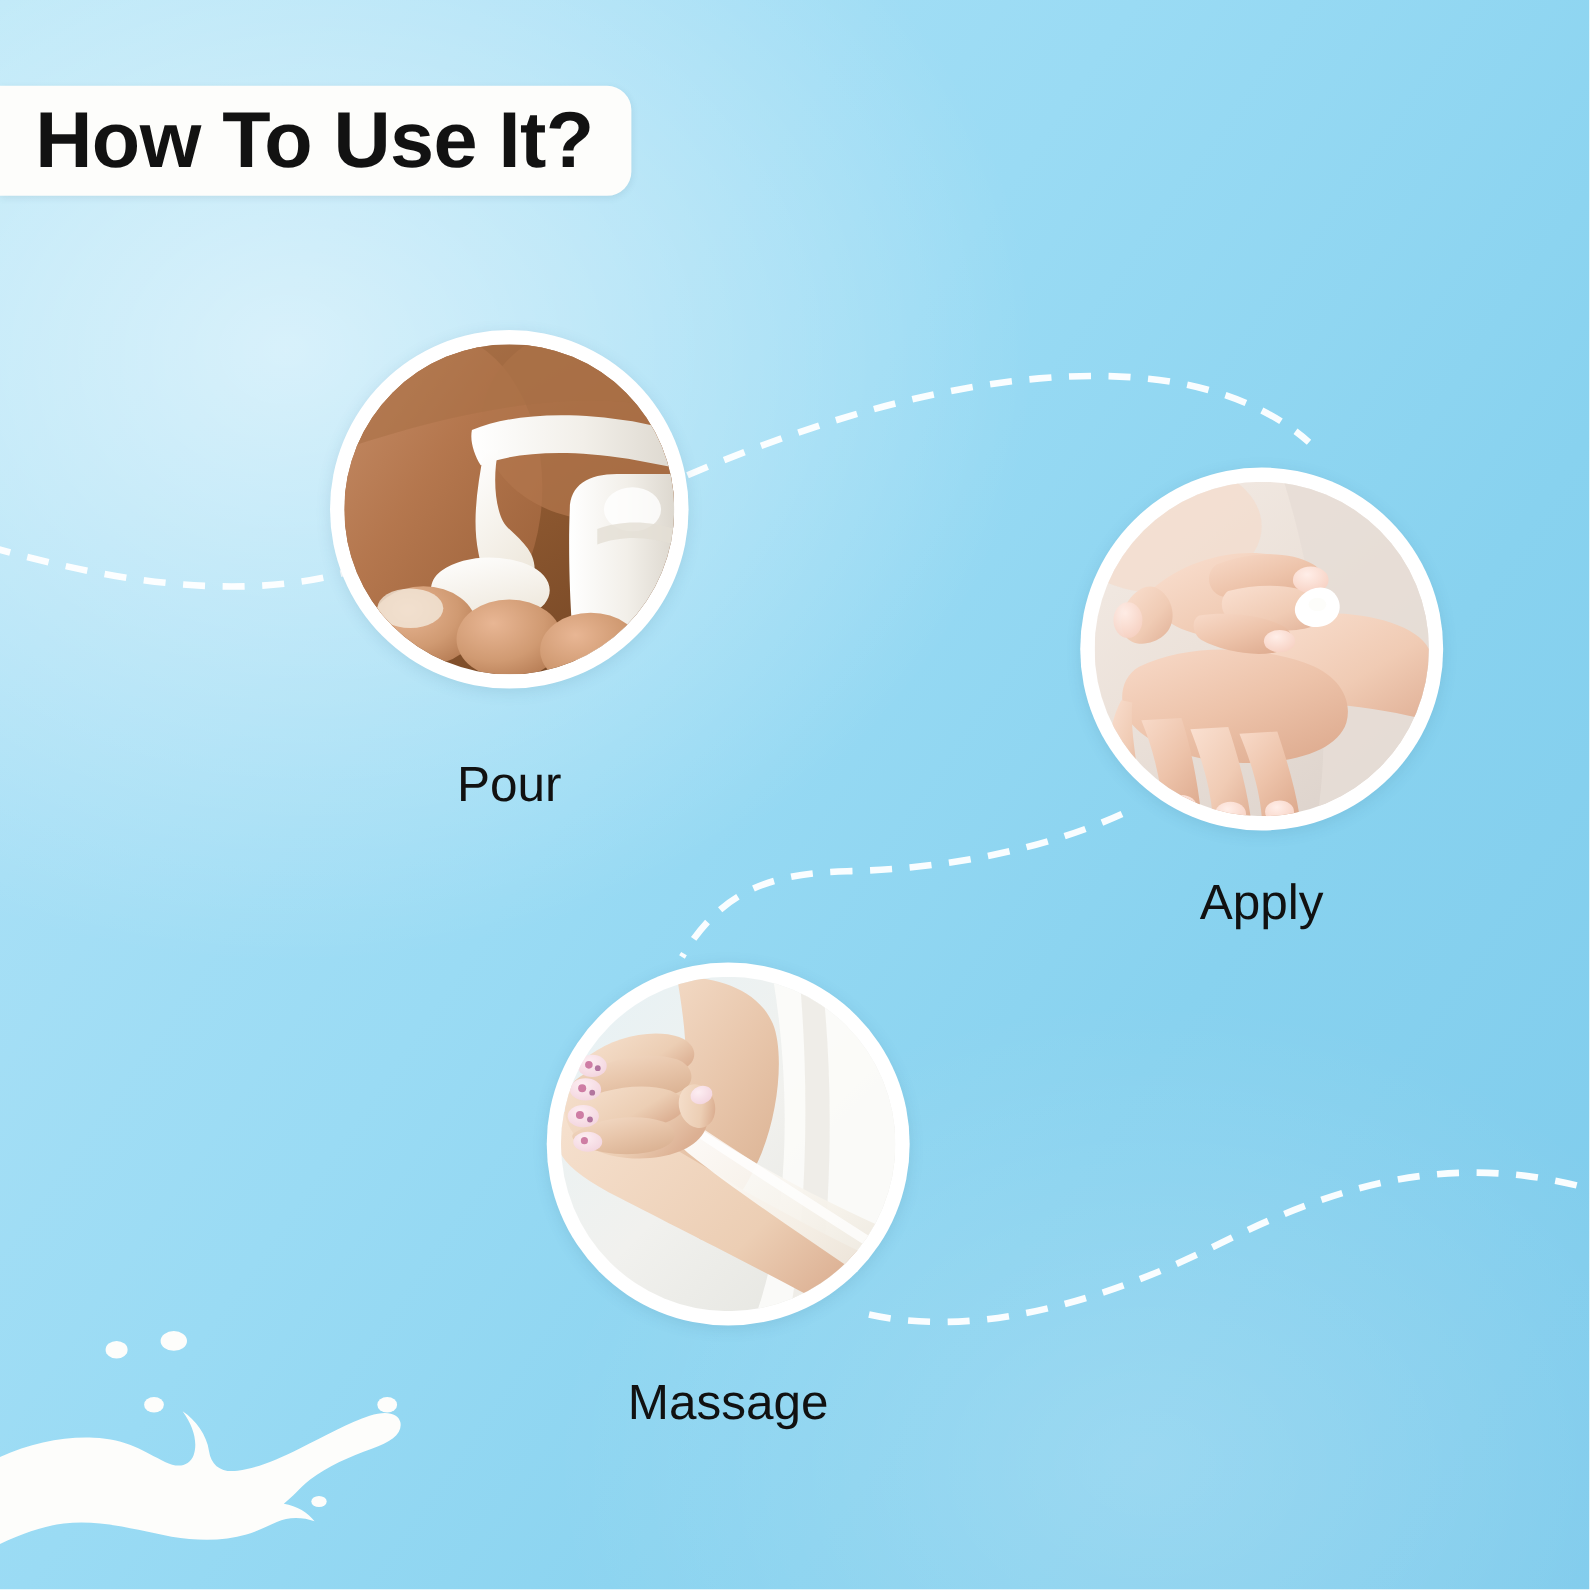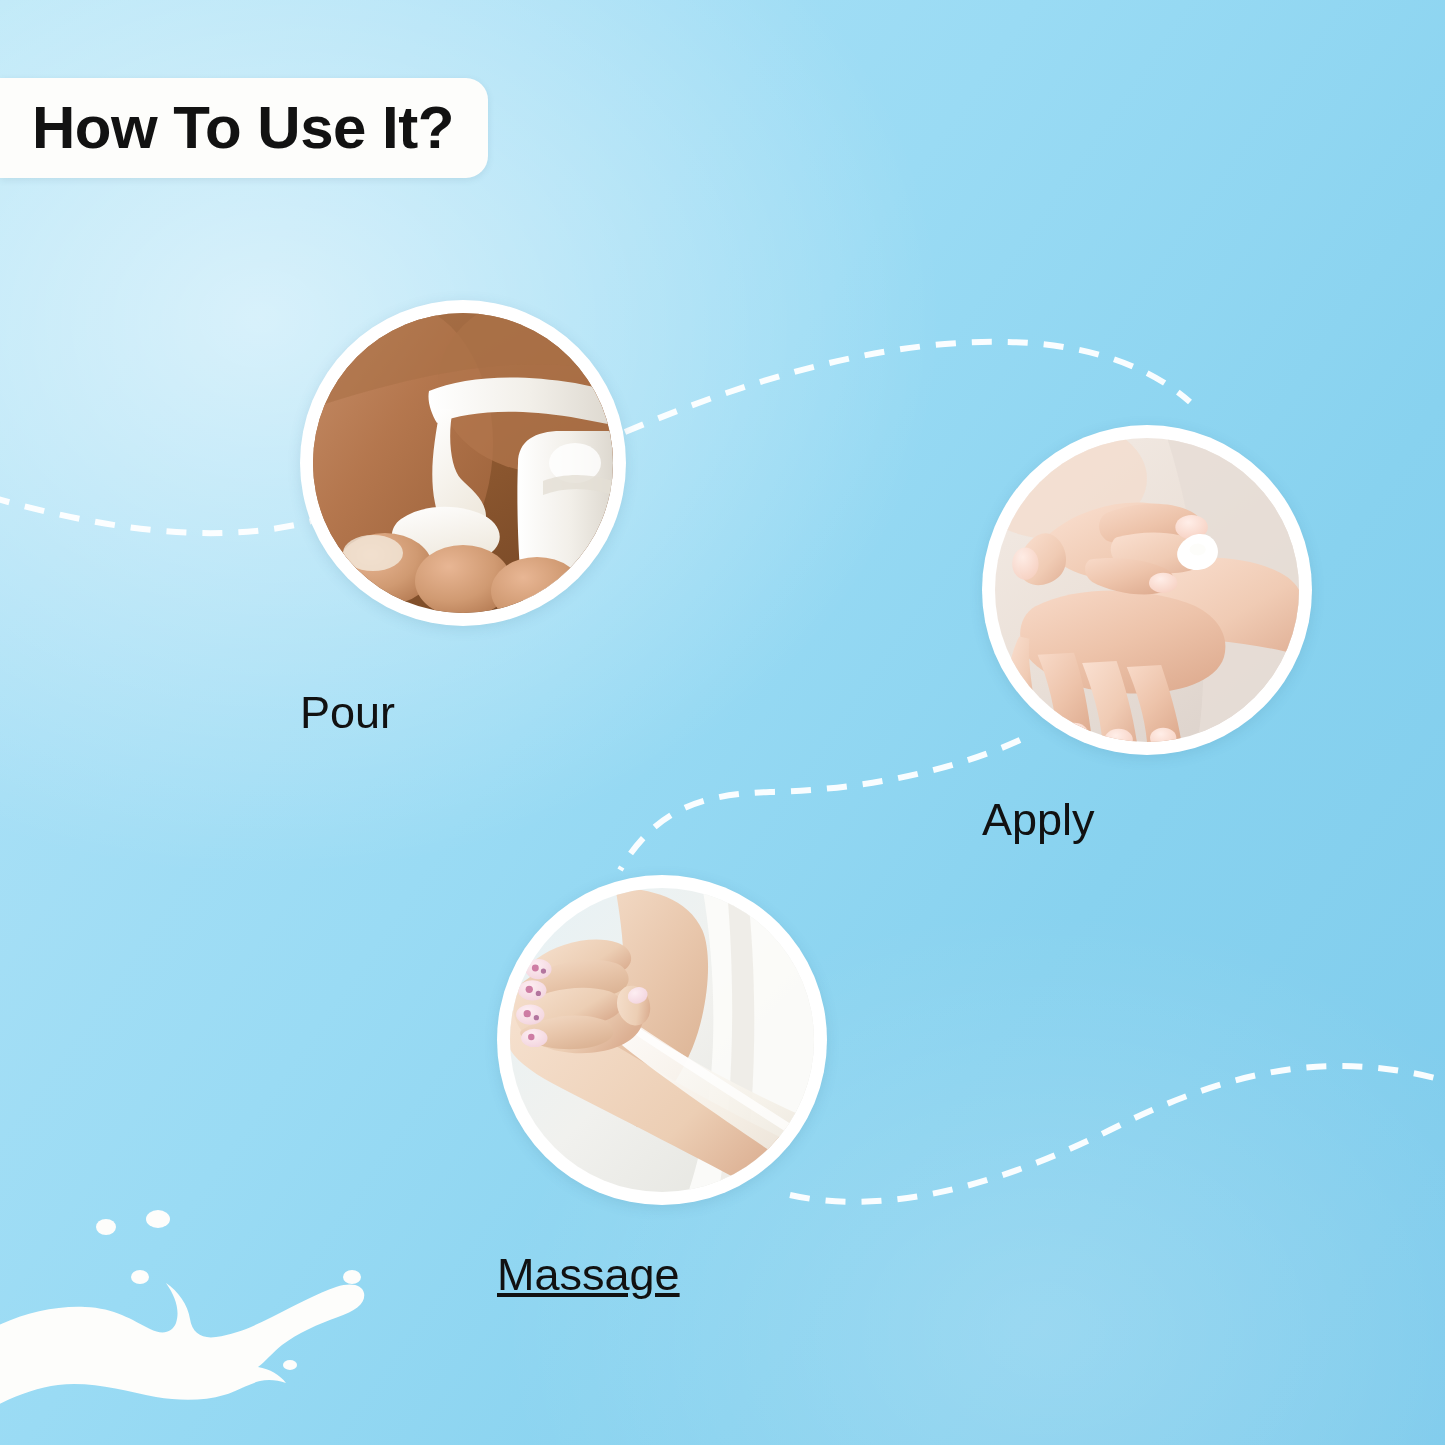--- a/index.html
+++ b/index.html
@@ -62,21 +62,21 @@
     align-items: center;
     background: #fdfdfb;
     border-top-right-radius: 22px;
     border-bottom-right-radius: 22px;
     box-shadow: 0 2px 7px rgba(40,80,100,0.10);
     box-sizing: border-box;
   }
   .title-badge .title-text {
     font-family: "Liberation Sans", sans-serif;
     font-weight: bold;
-    font-size: 60px;
+    font-size: 72px;
     letter-spacing: -0.5px;
     color: #121212;
     white-space: nowrap;
     line-height: 1;
   }
 
   
   .step {
     position: absolute;
   }
@@ -91,41 +91,41 @@
   .step-photo .photo-inner {
     width: 100%;
     height: 100%;
     border-radius: 50%;
     overflow: hidden;
     position: relative;
   }
   .step-label {
     position: absolute;
     width: 100%;
-    text-align: left;
+    text-align: center;
     font-family: "Liberation Sans", sans-serif;
     font-size: 45px;
     font-weight: normal;
     color: #111111;
     white-space: nowrap;
     line-height: 1;
   }
 
   
   #step-pour { left: 300px; top: 300px; width: 326px; }
   #step-pour .step-photo { width: 326px; height: 326px; }
   #step-pour .step-label { top: 390px; }
 
   #step-apply { left: 982px; top: 425px; width: 330px; }
   #step-apply .step-photo { width: 330px; height: 330px; }
   #step-apply .step-label { top: 372px; }
 
   #step-massage { left: 497px; top: 875px; width: 330px; }
   #step-massage .step-photo { width: 330px; height: 330px; }
-  #step-massage .step-label { top: 377px; text-decoration: underline; }
+  #step-massage .step-label { top: 377px; }
 
   .photo-svg { display: block; width: 100%; height: 100%; }
 </style>
 </head>
 <body>
 
 <div id="poster">
 
   <svg id="connectors" viewBox="0 0 1445 1445">
 

